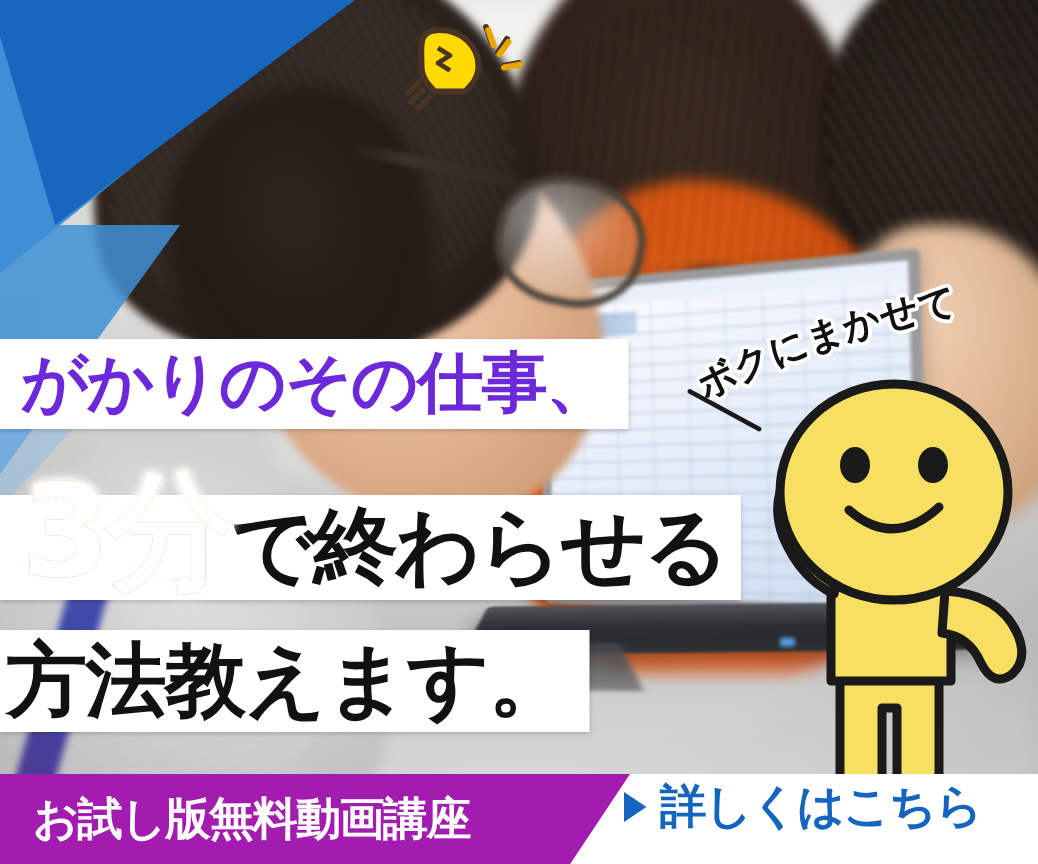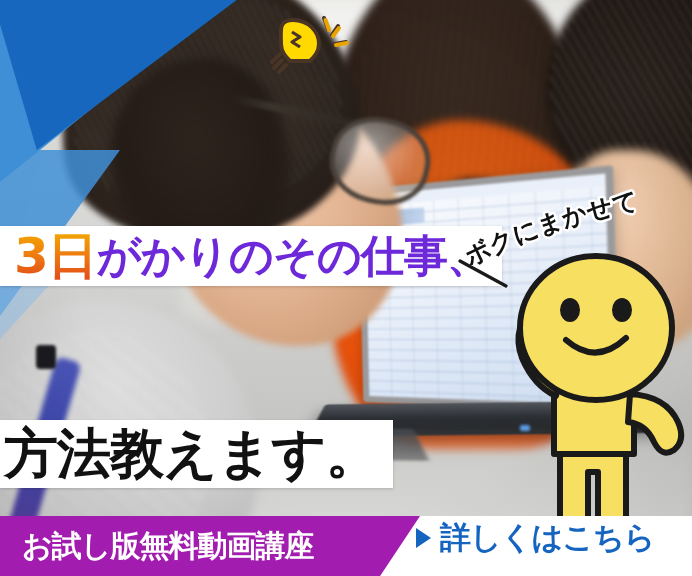--- a/index.html
+++ b/index.html
@@ -377,24 +377,29 @@
       <line x1="63.5" y1="12" x2="67" y2="22"></line>
       <line x1="77" y1="20" x2="71" y2="28"></line>
       <line x1="85" y1="35" x2="74" y2="37"></line>
     </g>
     <path d="M31 12 C46 12 57 23 57 36 C57 44 52 49 48 53 L28 53 C24 49 19 44 19 36 C19 23 16 12 31 12 Z" fill="#ffd900" stroke="#4a3425" stroke-width="4" stroke-linejoin="round"></path>
     <path d="M18 46 L10 54 M20 52 L12 60 M24 57 L17 64" stroke="#4a3425" stroke-width="4" stroke-linecap="round" fill="none"></path>
     <path d="M30 24 L38 29 L30 34 L38 39" stroke="#4a3425" stroke-width="3.2" fill="none" stroke-linejoin="round"></path>
   </svg>
 
   <div class="band band1">
-    <span class="jp big-num num-3ka">3日</span>
     <span class="jp txt-1">がかりのその仕事、</span>
   </div>
 
+  <div class="band band2">
+    <span class="num-3fun-wrap">
+      <span class="jp big-num num-3fun">3分</span>
+    </span>
+    <span class="jp txt-2">で終わらせる</span>
+  </div>
 
   <div class="band band3">
     <span class="jp txt-3">方法教えます。</span>
   </div>
 
   <svg class="callout" viewBox="0 0 230 90">
     <path id="arcPath" d="M8,80 Q110,28 222,16" fill="none"></path>
     <text>
       <textPath href="#arcPath" startOffset="0">ボクにまかせて</textPath>
     </text>

